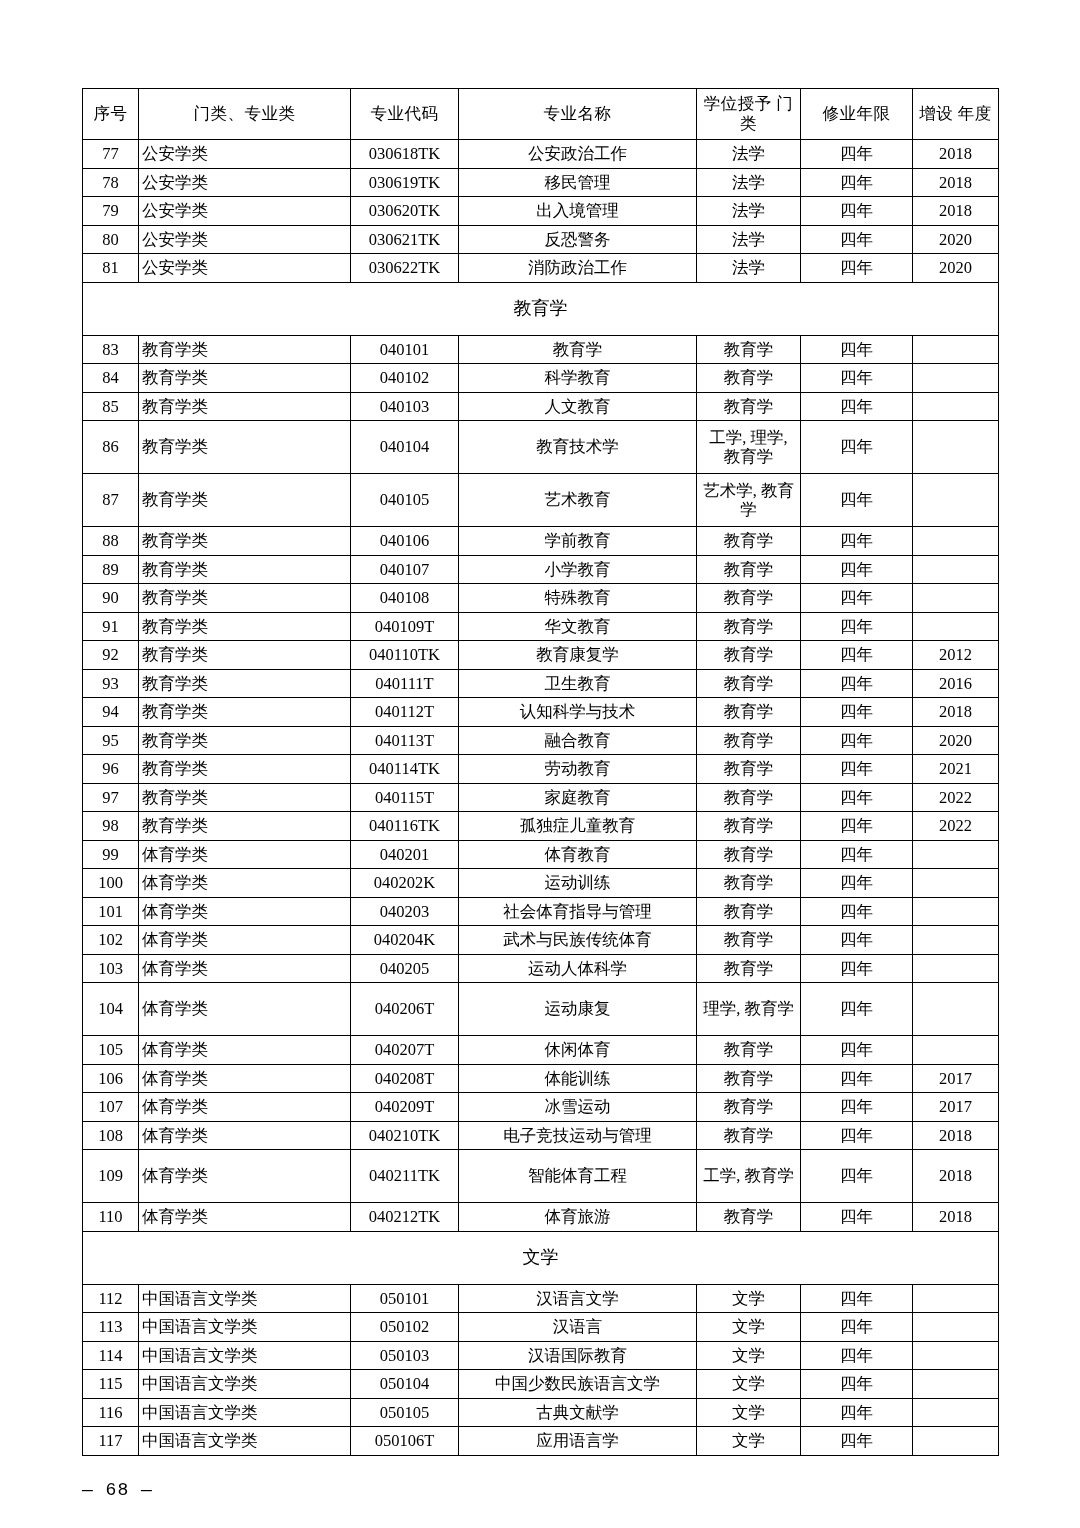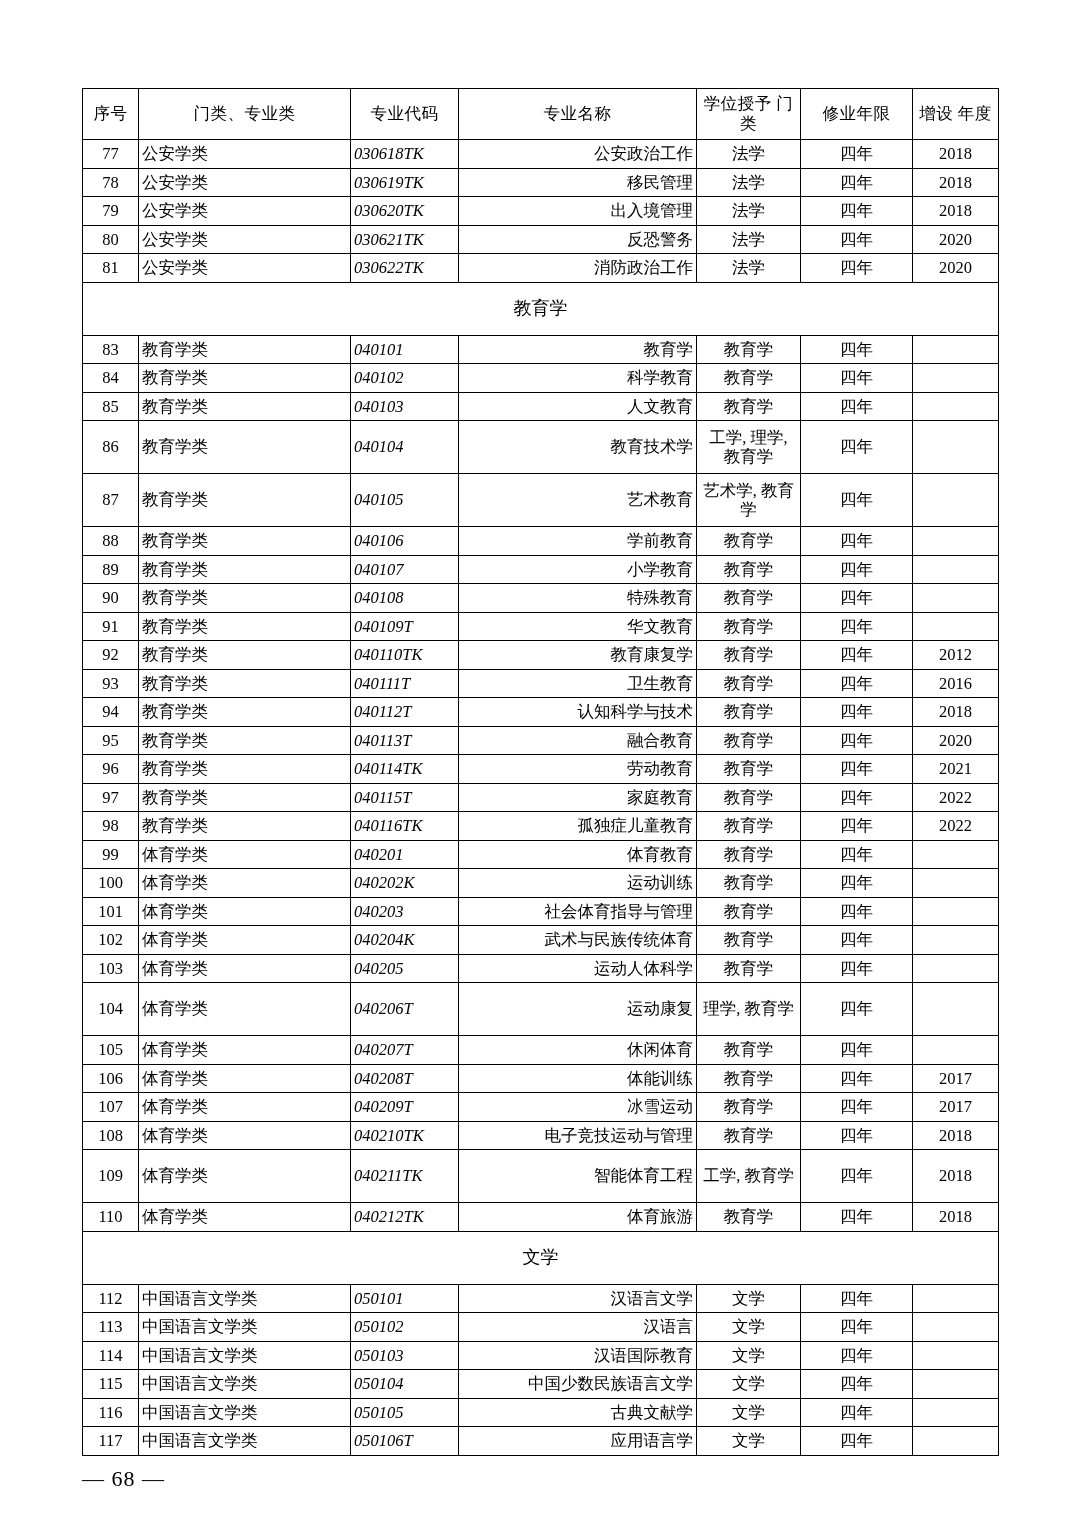--- a/index.html
+++ b/index.html
@@ -55,28 +55,27 @@
   td.num {
     text-align: center;
     font-size: 17px;
   }
   td.cat {
     text-align: left;
     padding-left: 7px;
     font-size: 17px;
   }
   td.code {
-    text-align: left;
+    text-align: center;
     padding-left: 7px;
     font-size: 17px;
     font-family: "Liberation Serif", serif;
-    font-style: italic;
   }
   td.name {
-    text-align: right;
+    text-align: center;
     padding-left: 7px;
     font-size: 17px;
   }
   td.degree {
     text-align: center;
     font-size: 16.5px;
   }
   td.years {
     text-align: center;
     font-size: 17px;
@@ -88,23 +87,24 @@
   tr.data-row td { height: 25.5px; }
   tr.tall-row td { height: 50px; }
   tr.section-row td {
     text-align: center;
     height: 50px;
     font-size: 18px;
   }
   .page-number {
     position: absolute;
     left: 82px;
-    bottom: 36px;
-    font-size: 22px;
+    bottom: 28px;
+    font-size: 18px;
     letter-spacing: 1px;
+    font-family: Liberation Mono, monospace;
   }
 </style>
 </head>
 <body>
 
 <div class="page">
 
   <table class="major-table">
     <colgroup>
       <col class="c0">

